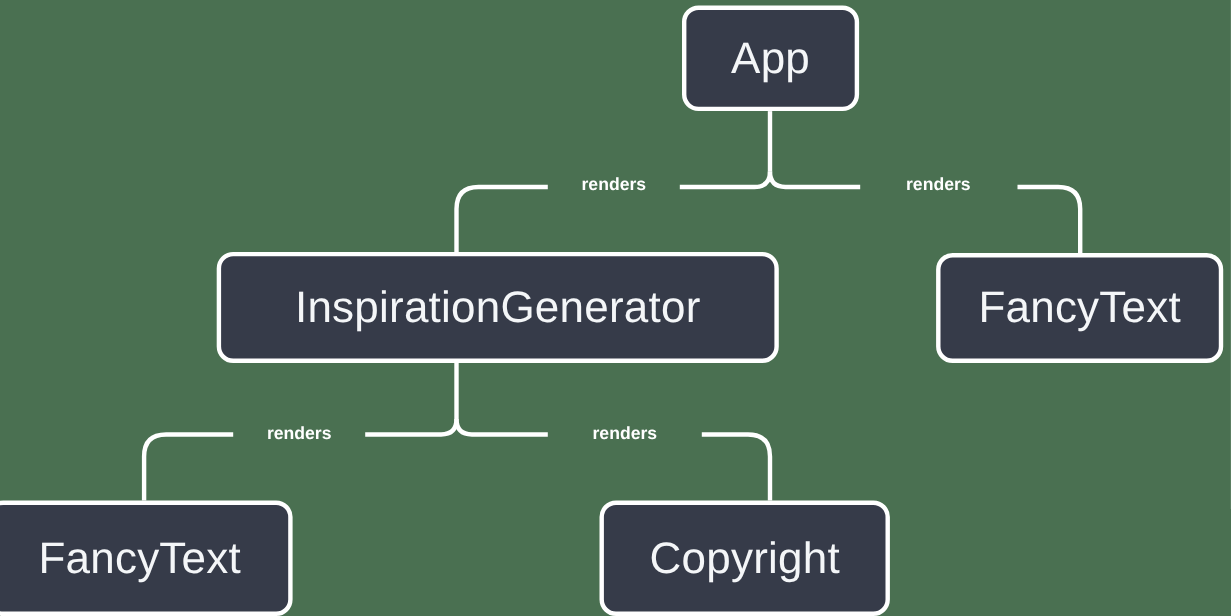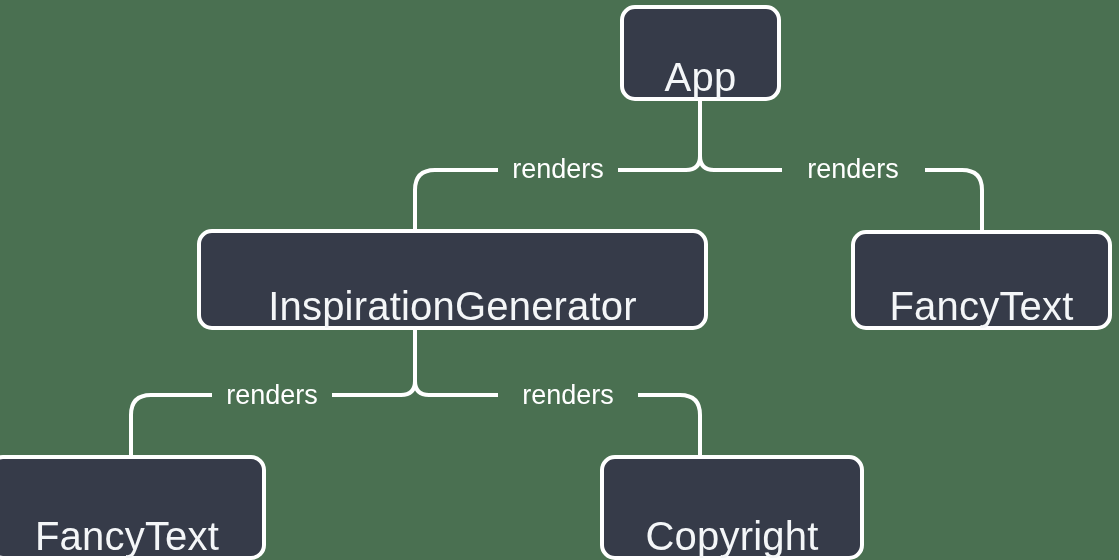--- a/index.html
+++ b/index.html
@@ -23,37 +23,37 @@
     height: 560px;
     pointer-events: none;
   }
   .node {
     position: absolute;
     box-sizing: border-box;
     background: #363b49;
     border: 4px solid #ffffff;
     border-radius: 15px;
     display: flex;
-    align-items: flex-end;
+    align-items: center;
     justify-content: center;
     color: #f4f6f8;
     z-index: 3;
   }
   .node-label {
     font-size: 40px;
     font-weight: 400;
     letter-spacing: 0.2px;
     white-space: nowrap;
     line-height: 1;
   }
   .edge-label {
     position: absolute;
     color: #ffffff;
-    font-size: 27px;
-    font-weight: 400;
+    font-size: 16px;
+    font-weight: 700;
     line-height: 1;
     white-space: nowrap;
     transform: translate(-50%, -50%);
     z-index: 4;
   }
 </style>
 </head>
 <body>
 
 <div id="stage">
@@ -82,21 +82,21 @@
   </div>
 
   <div class="node" style="left:851px; top:230px; width:261px; height:100px;">
     <span class="node-label">FancyText</span>
   </div>
 
   <div class="node" style="left:-12px; top:455px; width:278px; height:105px;">
     <span class="node-label">FancyText</span>
   </div>
 
-  <div class="node" style="left:600px; top:455px; width:264px; height:105px;">
+  <div class="node" style="left:545px; top:455px; width:264px; height:105px;">
     <span class="node-label">Copyright</span>
   </div>
 
   <div class="edge-label" style="left:558px; top:169px;">renders</div>
 
   <div class="edge-label" style="left:853px; top:169px;">renders</div>
 
   <div class="edge-label" style="left:272px; top:395px;">renders</div>
 
   <div class="edge-label" style="left:568px; top:395px;">renders</div>

